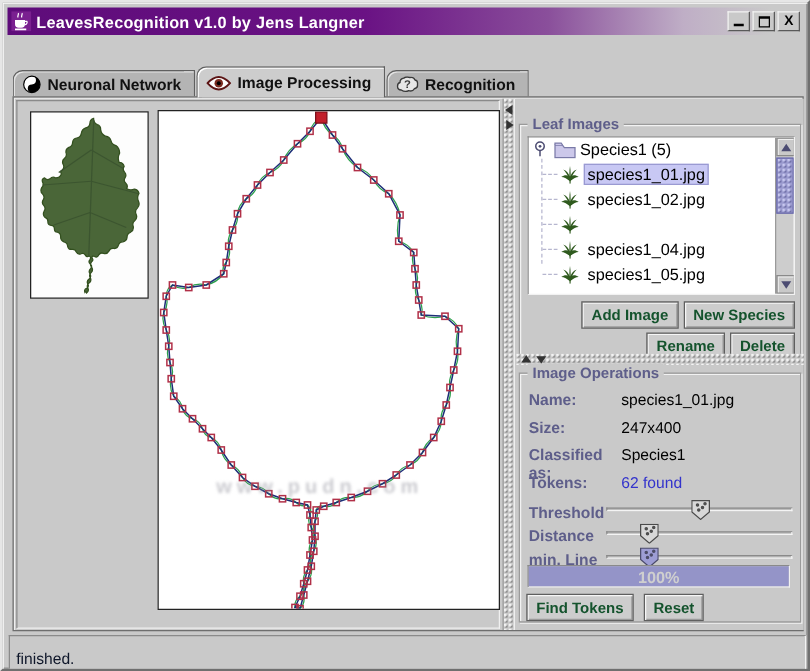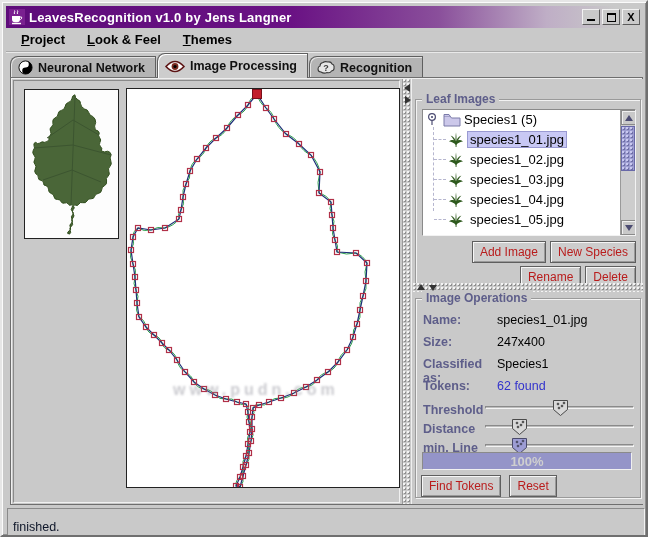--- a/index.html
+++ b/index.html
@@ -90,21 +90,21 @@
   .sb-down .tri-d { border-left:4px solid transparent; border-right:4px solid transparent; border-top:6px solid #4c4c72; }
   #sb-thumb { position:absolute; left:0; top:16px; width:14px; height:45px; background:#9c9cd0;
     border:1px solid #6868a8;
     background-image:
       radial-gradient(circle at 1px 1px, #c9c9f0 1px, transparent 1.3px),
       radial-gradient(circle at 2px 2px, #7070a8 1px, transparent 1.3px);
     background-size:4px 4px; }
   
   .mbtn { background:#cdcdcd; border:1px solid #5f5f5f;
     box-shadow: inset 1px 1px 0 #f6f6f6, inset -1px -1px 0 #9a9a9a;
-    font-family:"Liberation Sans",sans-serif; font-weight:normal; font-size:12px; color:#b91c1c;
+    font-family:"Liberation Sans",sans-serif; font-weight:bold; font-size:12px; color:#14532d;
     padding:3px 7px; cursor:default; white-space:nowrap; }
   #leaf-btn-row1 { position:absolute; right:4px; top:141px; display:flex; gap:4px; }
   #leaf-btn-row2 { position:absolute; right:4px; top:166px; display:flex; gap:4px; }
   
   .field-row { position:absolute; left:7px; right:6px; height:18px; font-size:12.5px; display:flex; }
   .field-label { font-weight:bold; color:#5e5e8a; width:74px; flex:0 0 auto; }
   .field-value { color:#000; }
   .field-value.blue { color:#3333cc; }
   .slider-row { position:absolute; left:7px; right:6px; height:18px; display:flex; align-items:flex-end; }
   .slider-label { font-weight:bold; color:#5e5e8a; font-size:12.5px; width:62px; flex:0 0 auto; }
@@ -166,25 +166,20 @@
         </div>
       <div class="wbtn">
           <div class="glyph-max"></div>
         </div>
       <div class="wbtn">
           <span class="glyph-close">X</span>
         </div>
     </div>
   </div>
 
-  <div id="menubar">
-    <span class="menu-item">Project</span>
-    <span class="menu-item">Look &amp; Feel</span>
-    <span class="menu-item">Themes</span>
-  </div>
 
   <div id="tabs">
     <div class="tab">
       <svg width="15" height="15" viewBox="0 0 16 16">
         <circle cx="8" cy="8" r="7" fill="#fff" stroke="#000"></circle>
         <path d="M8 1 a7 7 0 0 1 0 14 a3.5 3.5 0 0 1 0 -7 a3.5 3.5 0 0 0 0 -7 Z" fill="#000"></path>
         <circle cx="8" cy="4.5" r="1.1" fill="#fff"></circle>
           <circle cx="8" cy="11.5" r="1.1" fill="#000"></circle>
       </svg>
       <span>Neuronal Network</span>
@@ -346,21 +341,20 @@
             <svg class="leaf-ico" width="16" height="16" viewBox="0 0 16 16">
                 <use href="#hemp-leaf"></use>
               </svg>
             <span class="tree-label">species1_02.jpg</span>
           </div>
           <div class="tree-row">
             <div class="stub"></div>
             <svg class="leaf-ico" width="16" height="16" viewBox="0 0 16 16">
                 <use href="#hemp-leaf"></use>
               </svg>
-            <span class="tree-label">species1_03.jpg</span>
           </div>
           <div class="tree-row">
             <div class="stub"></div>
             <svg class="leaf-ico" width="16" height="16" viewBox="0 0 16 16">
                 <use href="#hemp-leaf"></use>
               </svg>
             <span class="tree-label">species1_04.jpg</span>
           </div>
           <div class="tree-row">
             <div class="stub"></div>

